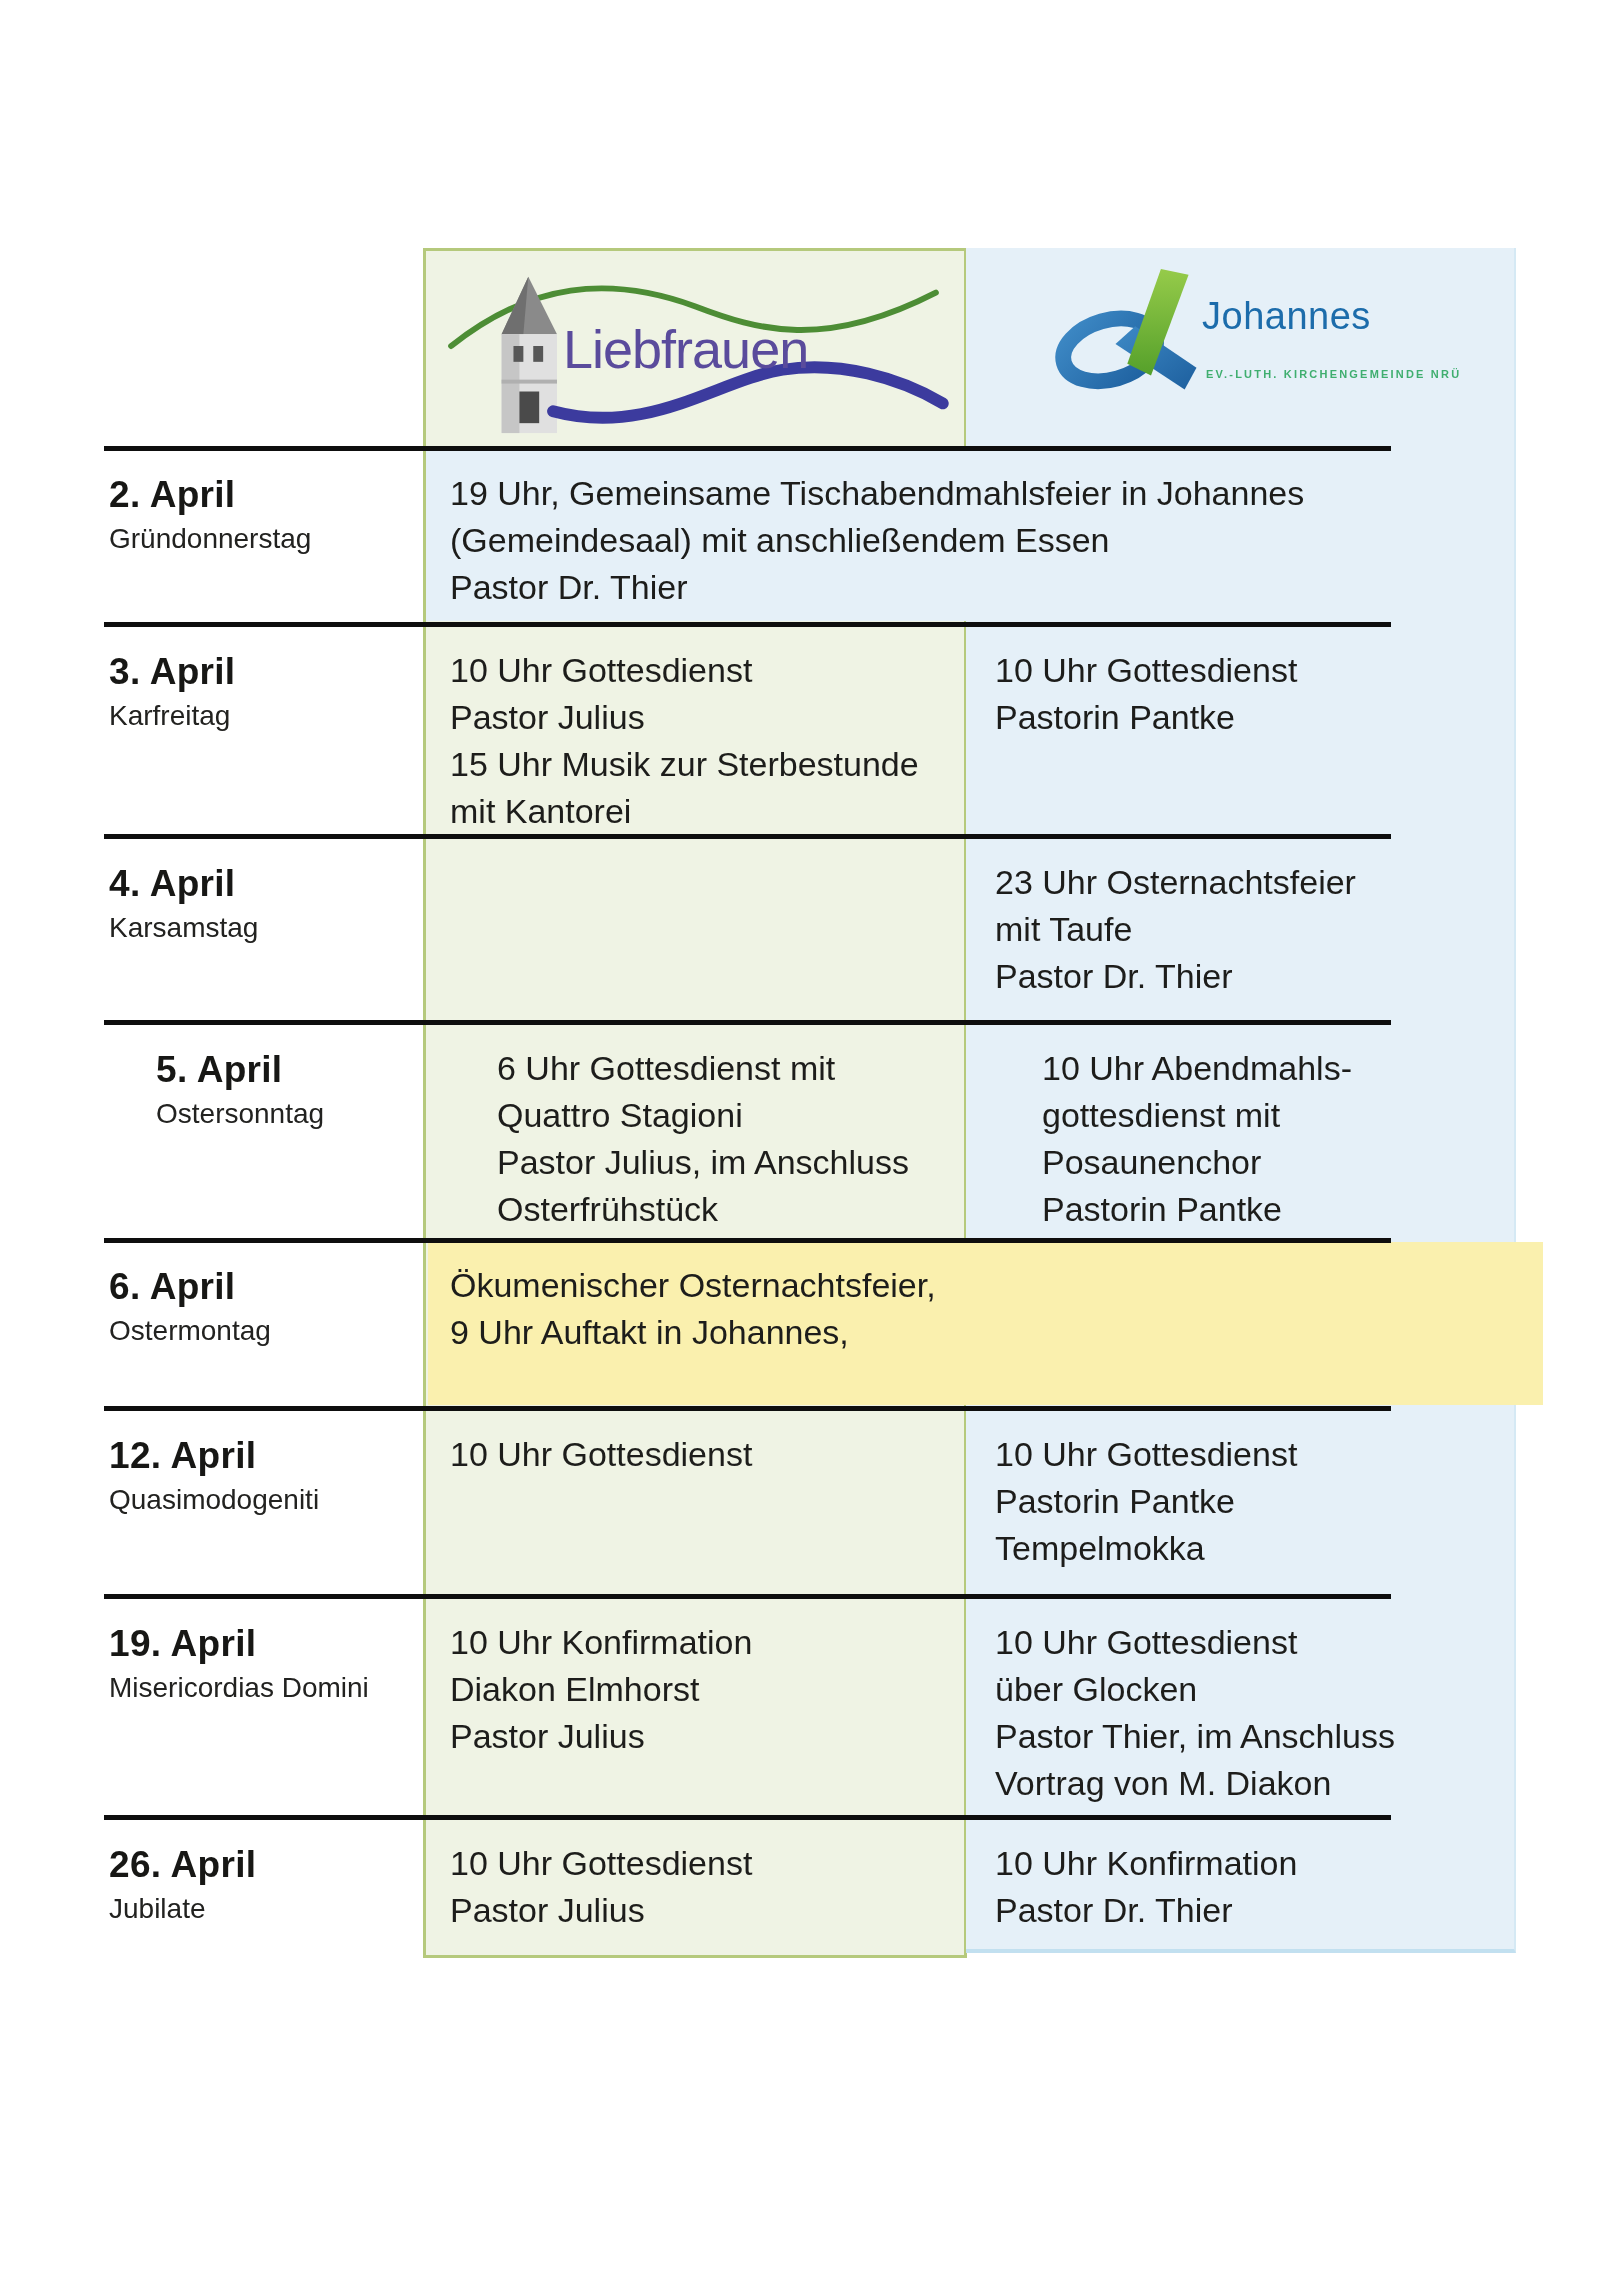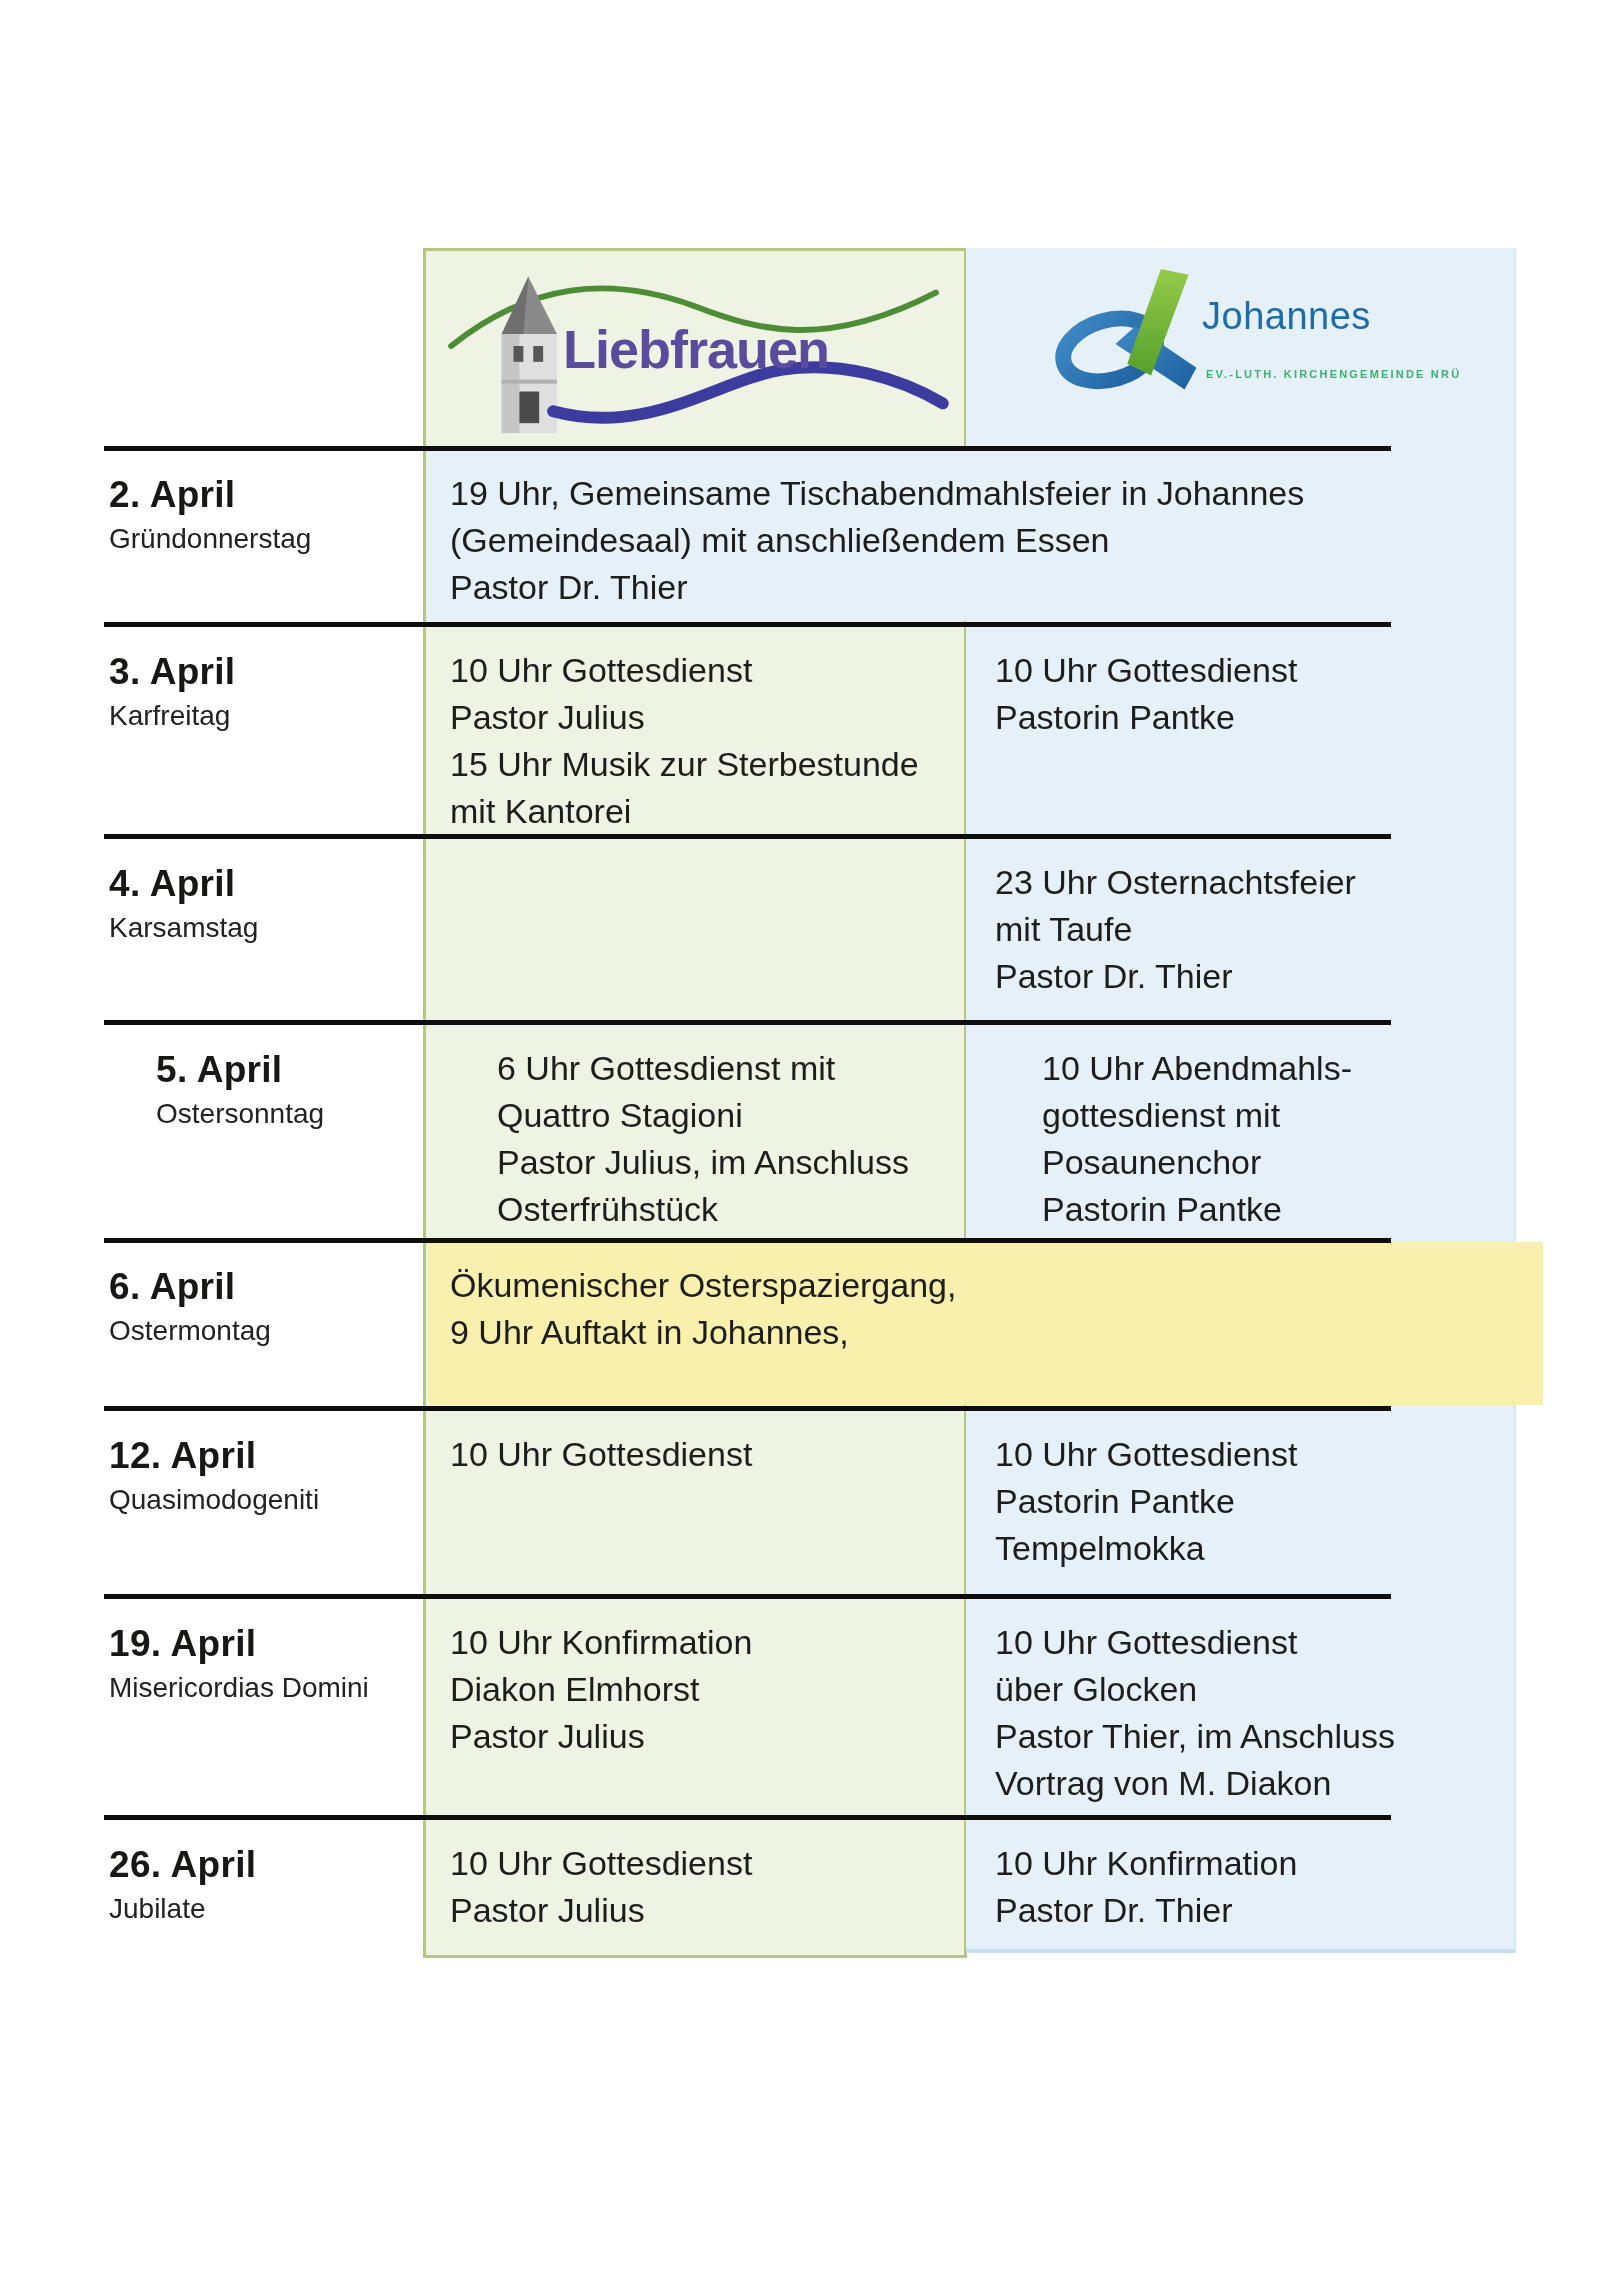--- a/index.html
+++ b/index.html
@@ -11,21 +11,21 @@
   .band{position:absolute;z-index:1;}
   .band-lieb{left:423px;top:248px;width:544px;height:1710px;background:#eff3e4;border:3px solid #b5c97c;box-sizing:border-box;}
   .band-joh{left:966px;top:248px;width:550px;height:1705px;background:#e5f0f8;border-bottom:4px solid #c2e0f0;border-right:2px solid #d5e9f4;box-sizing:border-box;}
   .band-row1{left:426px;top:450px;width:541px;height:171px;background:#e5f0f8;z-index:2;}
   .band-yellow{left:428px;top:1242px;width:1115px;height:163px;background:#faf0ae;z-index:2;}
   
   .rule{position:absolute;left:104px;width:1287px;height:5px;background:#0e0e0e;z-index:3;}
   
   .logo-lieb{position:absolute;left:436px;top:255px;width:515px;height:183px;z-index:2;}
   .logo-lieb svg{position:absolute;left:0;top:0;}
-  .lf-wordmark{position:absolute;left:127px;top:63px;font-size:54px;font-weight:bold;color:#5a4b9c;letter-spacing:-1px;white-space:nowrap;}
+  .lf-wordmark{position:absolute;left:127px;top:63px;font-size:54px;font-weight:normal;color:#5a4b9c;letter-spacing:-1px;white-space:nowrap;}
   .logo-joh{position:absolute;left:1044px;top:259px;width:465px;height:163px;z-index:2;}
   .logo-joh svg{position:absolute;left:0;top:0;}
   .jo-wordmark{position:absolute;left:158px;top:36px;font-size:38px;color:#1c6cab;letter-spacing:0.5px;white-space:nowrap;}
   .jo-subtitle{position:absolute;left:162px;top:109px;font-size:11px;letter-spacing:2.2px;color:#3fae6f;font-weight:bold;white-space:nowrap;}
   
   .row{position:absolute;left:0;width:100%;z-index:4;text-decoration:underline;}
   .date-cell{position:absolute;left:109px;top:24px;width:312px;}
   .date{font-size:37px;font-weight:bold;letter-spacing:0.3px;color:#171715;}
   .day{font-size:28px;margin-top:7px;color:#222220;}
   .cell{position:absolute;top:20px;}
@@ -148,21 +148,21 @@
           <div class="line">Posaunenchor</div>
           <div class="line">Pastorin Pantke</div>
         </div>
       </div>
       <div class="row" style="top: 1242px; height: 163px;">
         <div class="date-cell">
           <div class="date">6. April</div>
           <div class="day">Ostermontag</div>
         </div>
         <div class="cell merged">
-          <div class="line">Ökumenischer Osterspaziergang,</div>
+          <div class="line">Ökumenischer Osternachtsfeier,</div>
           <div class="line">9 Uhr Auftakt in Johannes,</div>
         </div>
       </div>
       <div class="row" style="top: 1411px; height: 183px;">
         <div class="date-cell">
           <div class="date">12. April</div>
           <div class="day">Quasimodogeniti</div>
         </div>
         <div class="cell lieb">
           <div class="line">10 Uhr Gottesdienst</div>

